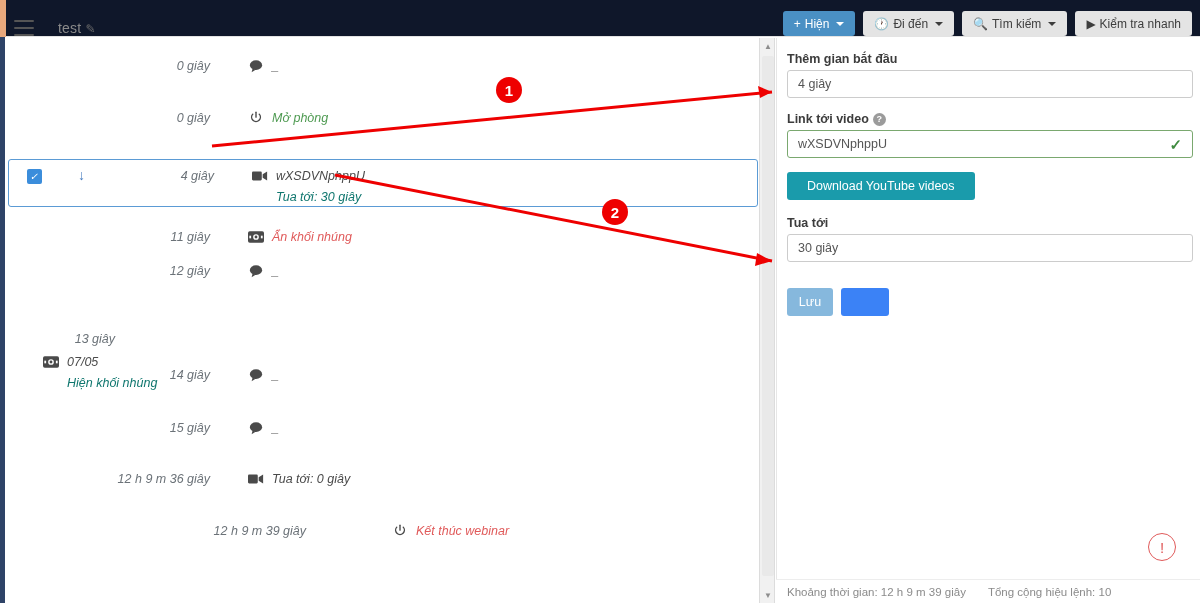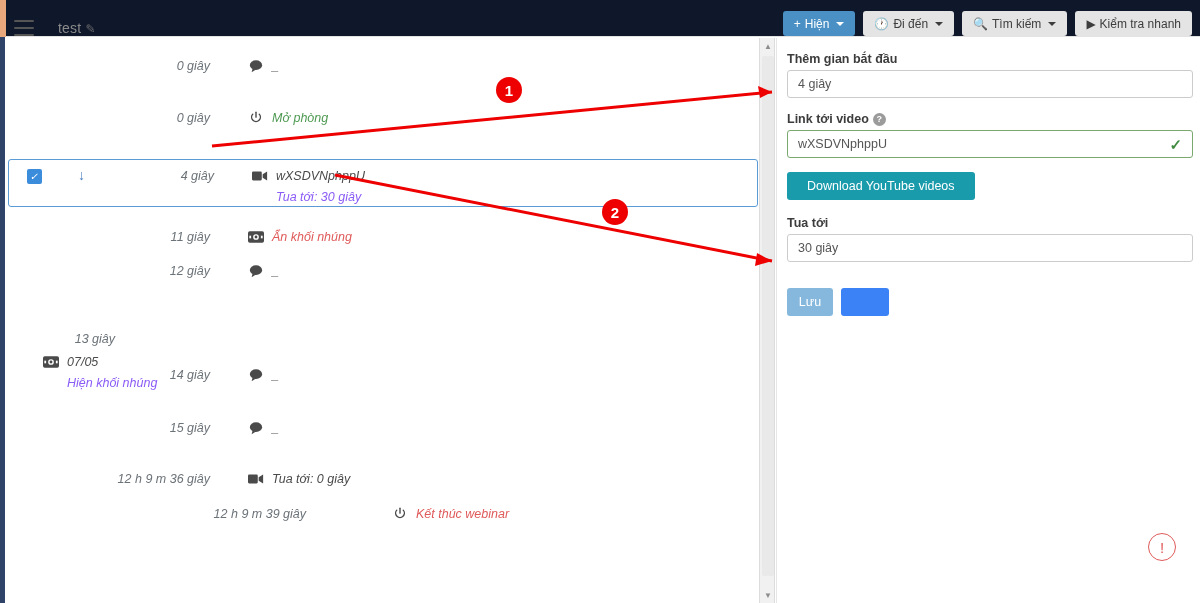--- a/index.html
+++ b/index.html
@@ -65,21 +65,21 @@
   }
   .row .sel-box { width: 50px; display: flex; justify-content: center; padding-top: 9px; }
   .row .arrow-box { width: 45px; display: flex; justify-content: center;
                     padding-top: 7px; font-size: 14px; color: #4a7fc1; }
   .row .time {
     width: 110px; text-align: right; font-size: 12.5px; color: #6b7278;
     padding-top: 9px; white-space: nowrap;
   }
   .row .body { margin-left: 38px; padding-top: 8px; }
   .row .line1 { display: flex; align-items: center; gap: 8px; font-size: 12.5px; }
-  .row .line2 { font-size: 12.5px; color: #8b5cf6; margin-top: 6px; margin-left: 24px; }
+  .row .line2 { font-size: 12.5px; color: #0f766e; margin-top: 6px; margin-left: 24px; }
   .lbl-green { color: #4e9a51; }
   .lbl-red   { color: #e05a5a; }
   .lbl-grey  { color: #4a4a4a; }
 
   .ic { width: 16px; height: 16px; display: inline-flex; align-items: center;
         justify-content: center; color: #4a4a4a; flex: 0 0 16px; }
 
   
   .row.selected {
     border: 1px solid #5b9bd5; border-radius: 3px;
@@ -365,21 +365,21 @@
             <span class="ic">
               <svg width="16" height="14" viewBox="0 0 18 14">
                 <rect x="0" y="2" width="11" height="10" rx="1.3" fill="#4a4a4a"></rect>
                 <polygon points="12,5 17,2 17,12 12,9" fill="#4a4a4a"></polygon>
               </svg>
             </span>
             <span class="lbl-grey">Tua tới: 0 giây</span>
           </div>
         </div>
       </div>
-      <div class="row" style="top: 460px; gap: 48px;">
+      <div class="row" style="top: 477px; gap: 48px;">
         <div class="sel-box"></div>
         <div class="arrow-box"></div>
         <div class="time">12 h 9 m 39 giây</div>
         <div class="body">
           <div class="line1">
             <span class="ic">
               <svg width="14" height="14" viewBox="0 0 16 16">
                 <path d="M8 1.5 V7" stroke="currentColor" stroke-width="1.6" fill="none" stroke-linecap="round"></path>
                 <path d="M4.3 3.6 a5 5 0 1 0 7.4 0" stroke="currentColor" stroke-width="1.6" fill="none" stroke-linecap="round"></path>
               </svg>
@@ -420,20 +420,24 @@
     </div>
 
     <div class="act-row">
       <button class="btn-save">Lưu</button>
       <button class="btn-del">Xóa</button>
     </div>
 
     <div class="warn-badge">!</div>
   </div>
 
+  <div class="statusbar">
+    <span>Khoảng thời gian: 12 h 9 m 39 giây</span>
+    <span>Tổng cộng hiệu lệnh: 10</span>
+  </div>
 
   <svg class="anno">
     <line x1="212" y1="146" x2="772" y2="92" stroke="#ee0000" stroke-width="3"></line>
     <polygon points="772,92 758,86 760,98" fill="#ee0000"></polygon>
     <line x1="335" y1="175" x2="772" y2="261" stroke="#ee0000" stroke-width="3"></line>
     <polygon points="772,261 757,253 755,266" fill="#ee0000"></polygon>
   </svg>
   <div id="anno-badges">
       <div class="anno-badge" style="left: 496px; top: 77px;">1</div>
       <div class="anno-badge" style="left: 602px; top: 199px;">2</div>

